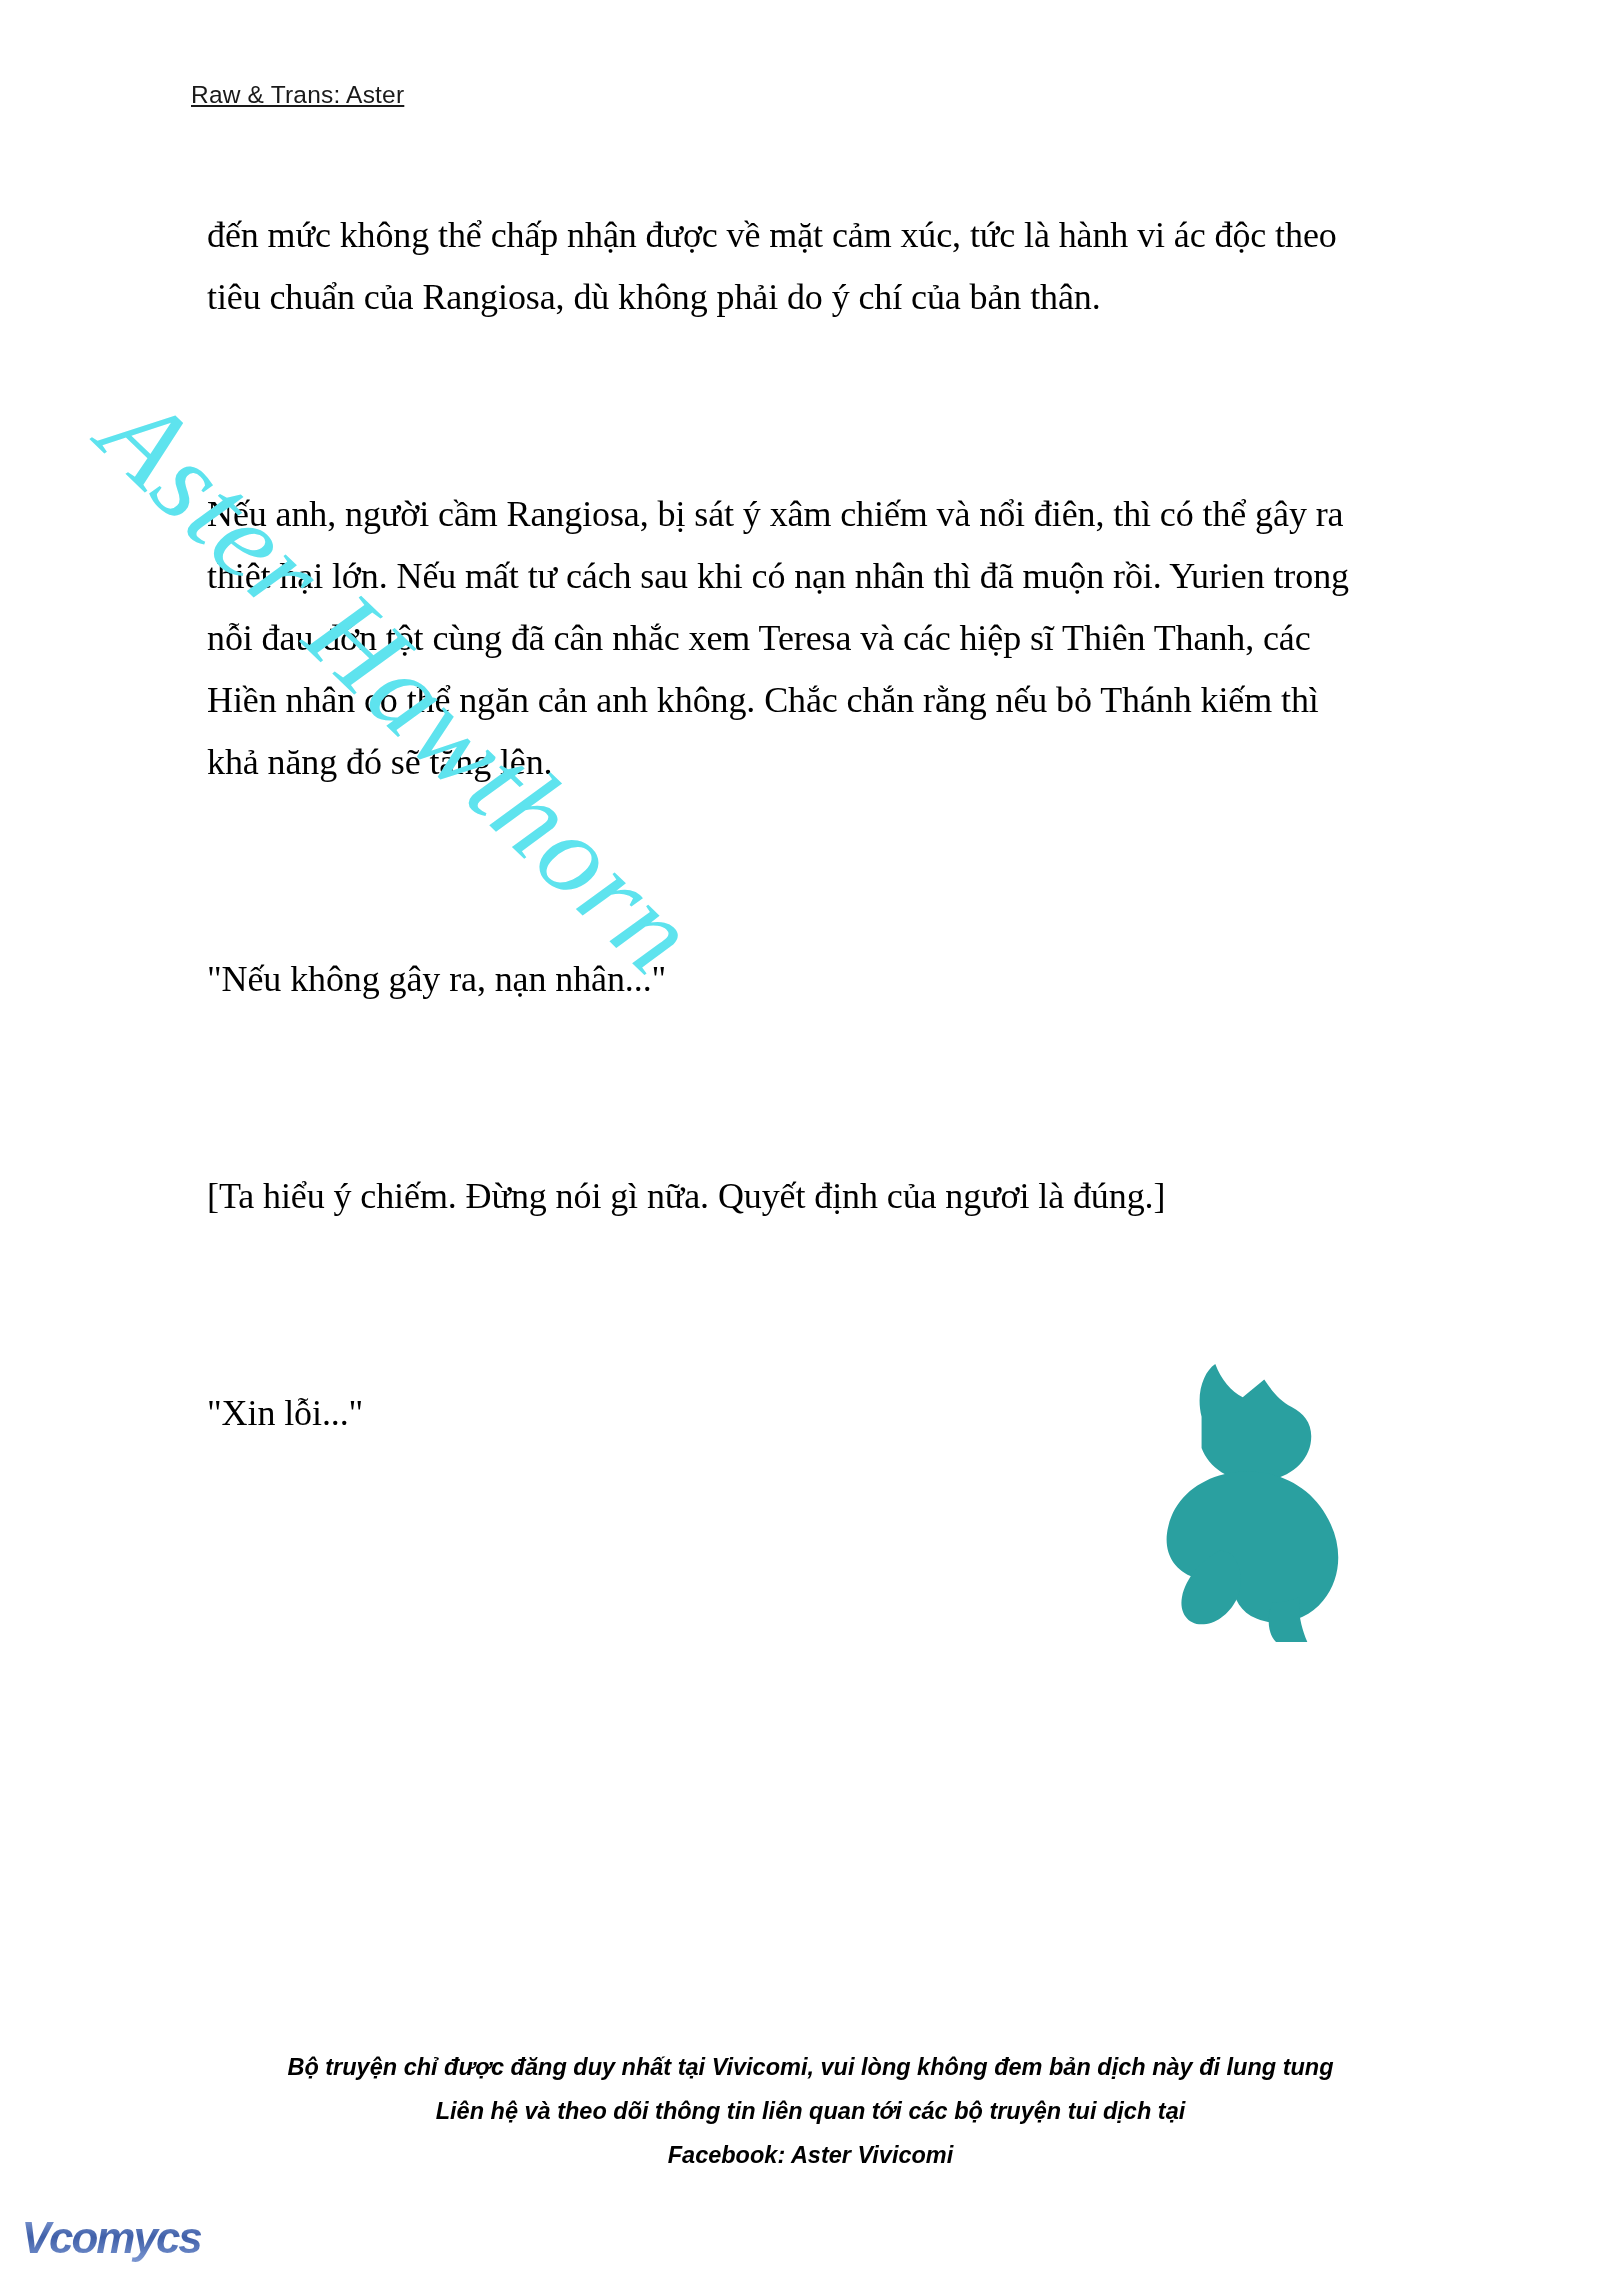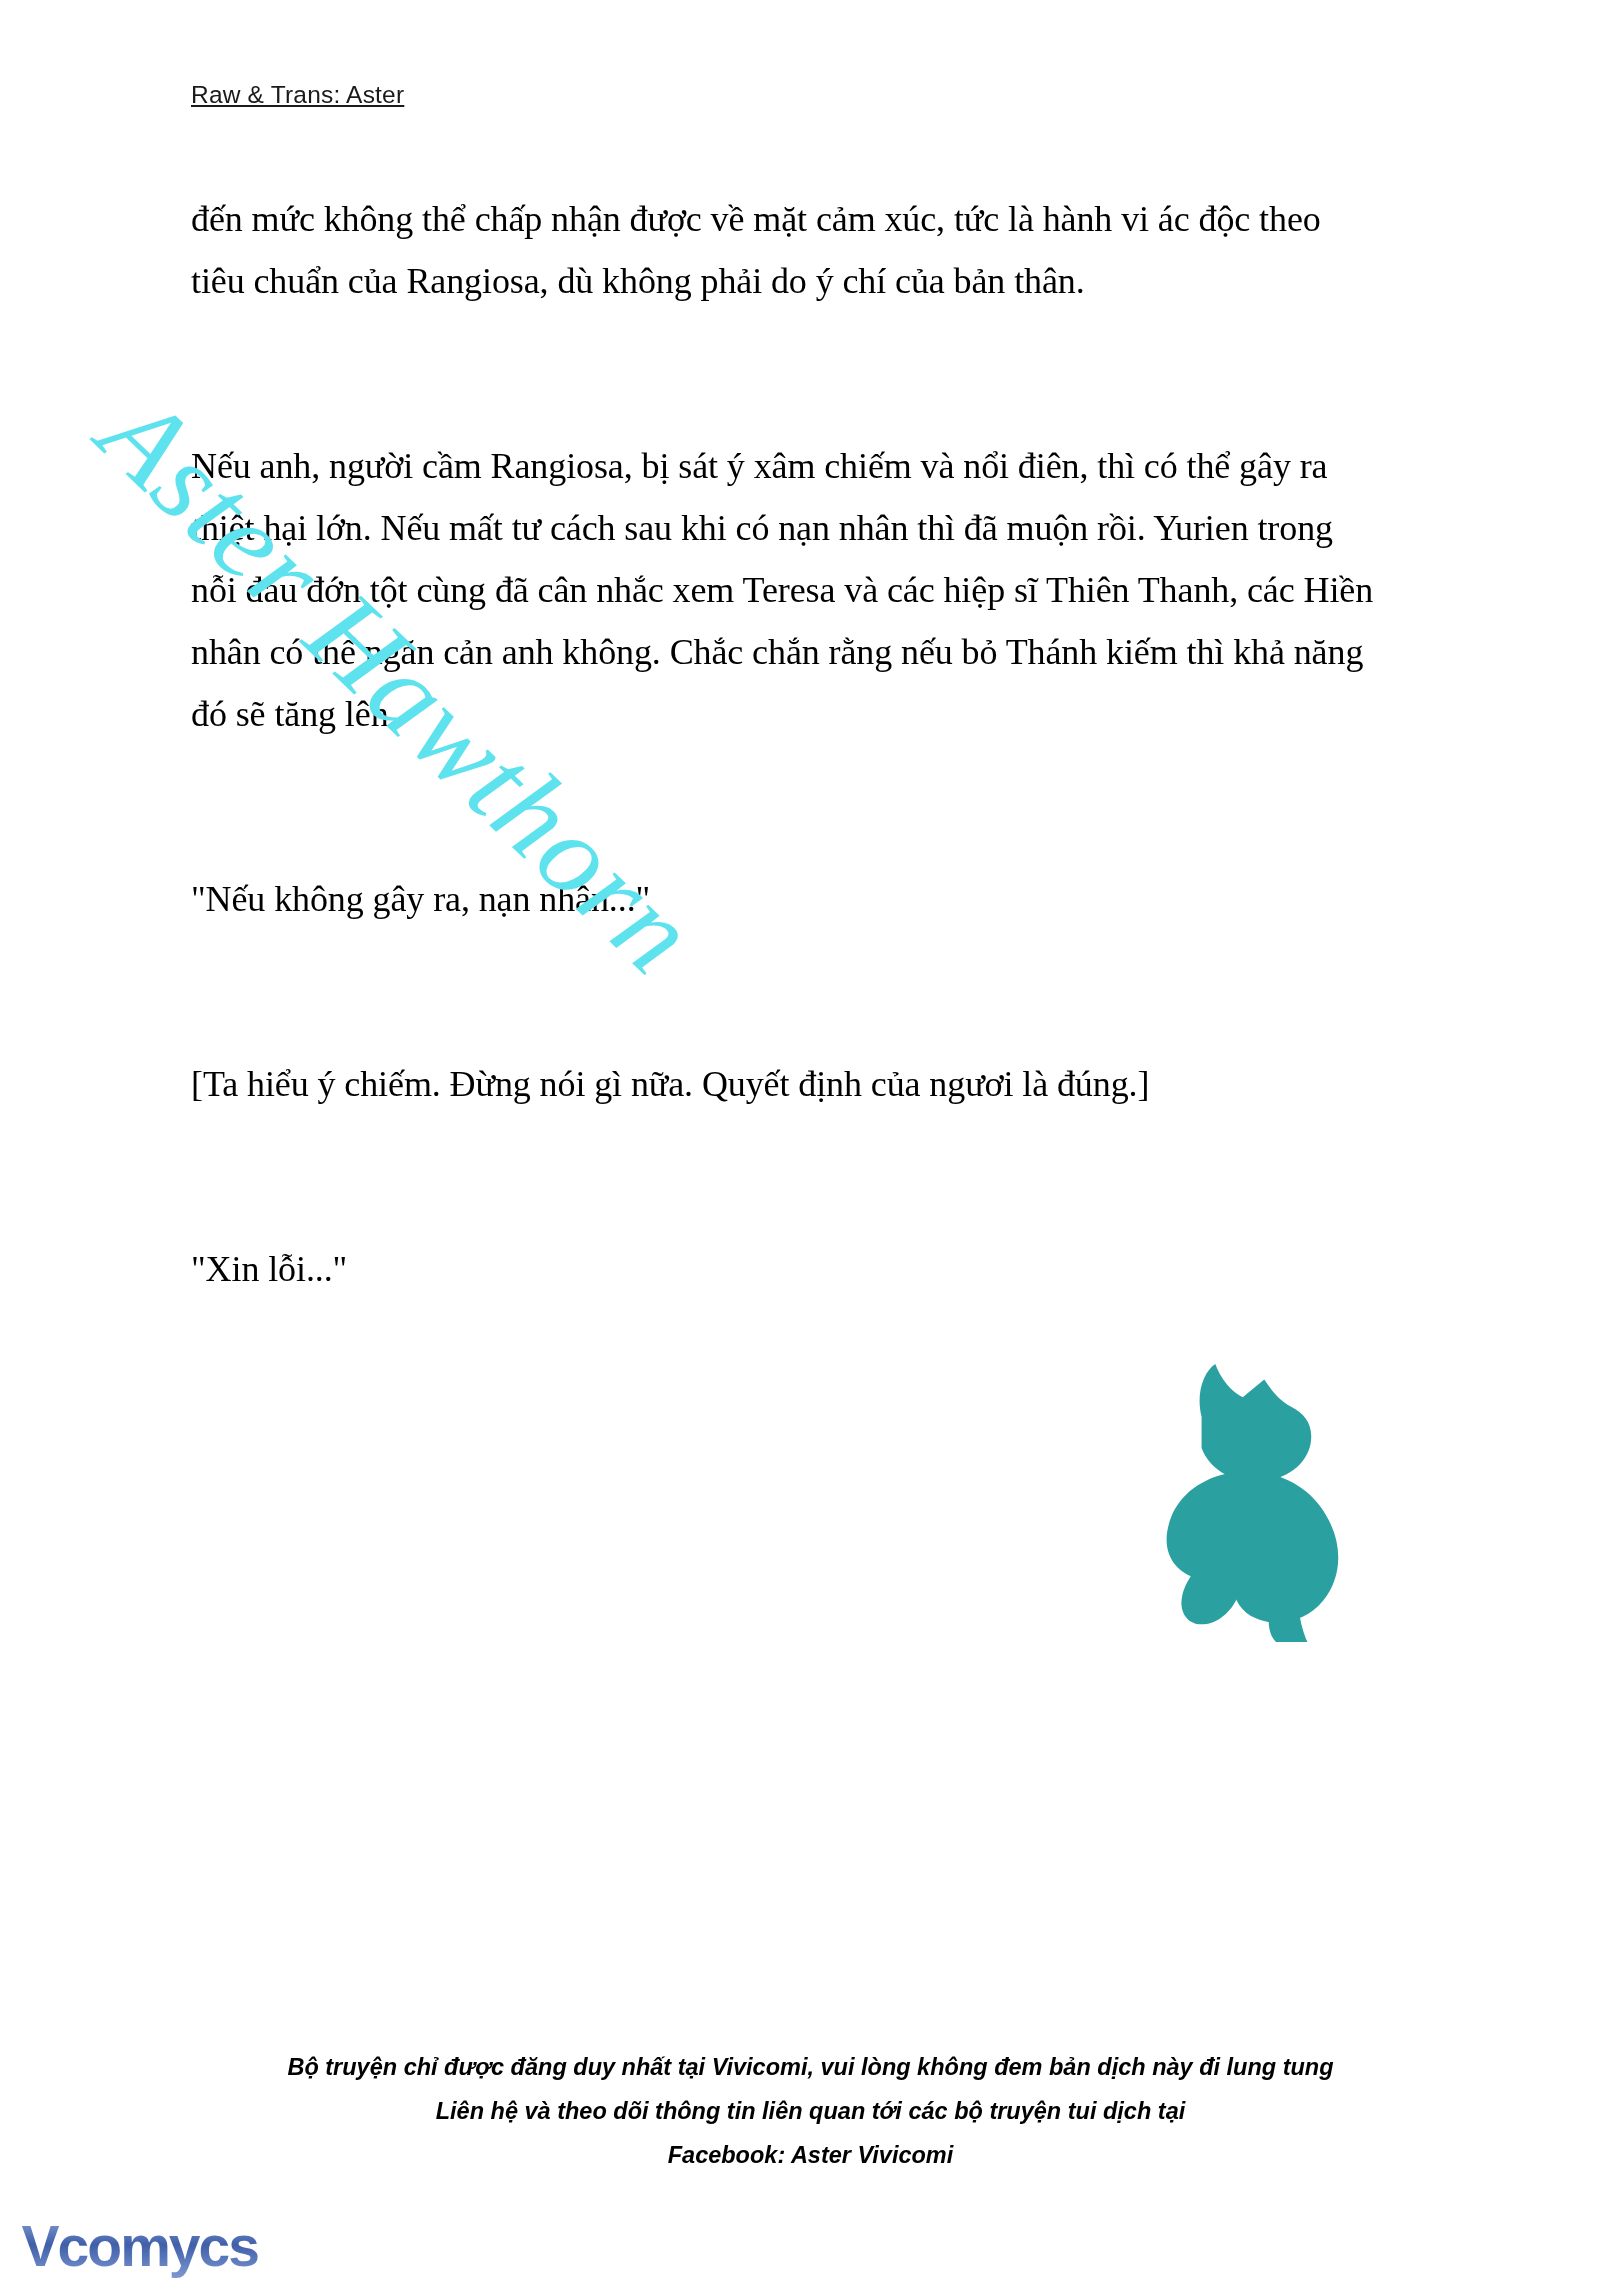--- a/index.html
+++ b/index.html
@@ -40,21 +40,21 @@
     position: absolute;
     left: 191px;
     top: 188px;
     width: 1191px;
   }
   .para {
     font-family: "Liberation Serif", serif;
     font-size: 36px;
     line-height: 62px;
     color: #000000;
-    margin: 0;
+    margin: 16px;
     letter-spacing: -0.1px;
   }
   .spacer-lg { height: 123px; }
   .spacer-md { height: 123px; }
 
   
   .watermark {
     position: absolute;
     left: 167px;
     top: 368px;
@@ -111,21 +111,22 @@
     top: 2213px;
     width: 284px;
     height: 76px;
   }
   .logo-text {
     position: absolute;
     left: 0;
     top: 0;
     font-family: "Liberation Sans", sans-serif;
     font-weight: bold;
-    font-size: 57px;
+    font-style: italic;
+    font-size: 44px;
     letter-spacing: -2px;
     background: linear-gradient(180deg, #8fa8dd 0%, #3f5fa8 48%, #7f9ad4 100%);
     -webkit-background-clip: text;
     background-clip: text;
     color: transparent;
     white-space: nowrap;
   }
 </style>
 </head>
 <body>

